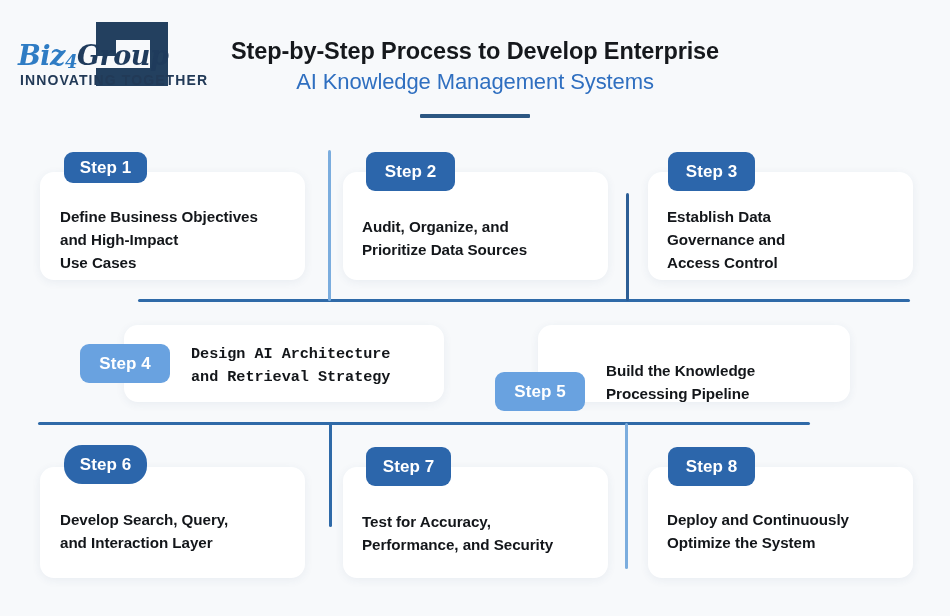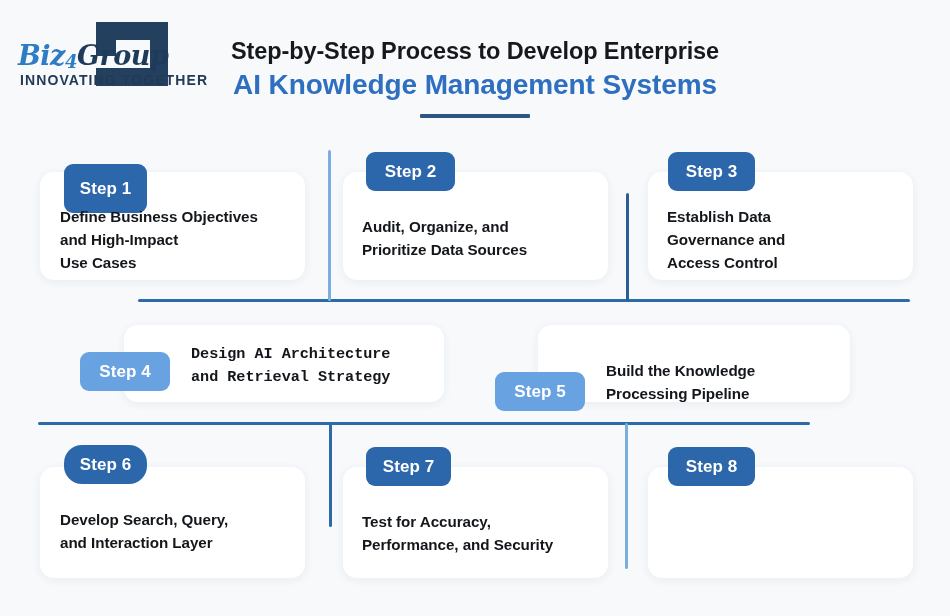--- a/index.html
+++ b/index.html
@@ -84,22 +84,22 @@
   }
   .title-line1 {
     font-size: 23.5px;
     font-weight: 600;
     color: #15181c;
     letter-spacing: -0.1px;
     line-height: 1.32;
     white-space: nowrap;
   }
   .title-line2 {
-    font-size: 28px;
-    font-weight: 700;
+    font-size: 22px;
+    font-weight: 400;
     color: #2f6fc0;
     letter-spacing: -0.1px;
     line-height: 1.32;
     white-space: nowrap;
   }
   .title-rule {
     position: absolute;
     left: 230px;
     top: 78px;
     width: 110px;
@@ -189,31 +189,31 @@
     color: #13161a;
     line-height: 1.52;
     letter-spacing: -0.05px;
     white-space: pre-line;
   }
 
   
   #card-1 { left: 40px;  top: 172px; width: 265px; height: 108px; }
   #card-2 { left: 343px; top: 172px; width: 265px; height: 108px; }
   #card-3 { left: 648px; top: 172px; width: 265px; height: 108px; }
-  #badge-1 { left: 64px;  top: 164px; width: 83px; height: 49px; }
+  #badge-1 { left: 64px;  top: 152px; width: 83px; height: 31px; }
   #badge-2 { left: 366px; top: 152px; width: 89px; height: 39px; }
   #badge-3 { left: 668px; top: 152px; width: 87px; height: 39px; }
   #text-1 { left: 60px;  top: 205px; width: 250px; }
   #text-2 { left: 362px; top: 215px; width: 250px; }
   #text-3 { left: 667px; top: 205px; width: 250px; }
 
   
   #card-4 { left: 124px; top: 325px; width: 320px; height: 77px; }
   #card-5 { left: 538px; top: 325px; width: 312px; height: 77px; }
-  #badge-4 { left: 80px;  top: 344px; width: 90px; height: 39px; margin-top: 8px; }
+  #badge-4 { left: 80px;  top: 344px; width: 90px; height: 39px; }
   #badge-5 { left: 495px; top: 344px; width: 90px; height: 39px; margin-top: 28px; }
   #text-4 { left: 191px; top: 343px; width: 250px; font-family: Liberation Mono, monospace; }
   #text-5 { left: 606px; top: 343px; width: 250px; margin-top: 16px; }
 
   
   #card-6 { left: 40px;  top: 467px; width: 265px; height: 111px; }
   #card-7 { left: 343px; top: 467px; width: 265px; height: 111px; }
   #card-8 { left: 648px; top: 467px; width: 265px; height: 111px; }
   #badge-6 { left: 64px;  top: 445px; width: 83px; height: 39px; border-radius: 18px; }
   #badge-7 { left: 366px; top: 447px; width: 85px; height: 39px; }
@@ -282,14 +282,16 @@
 Governance and
 Access Control</div>
   <div class="card-text" id="text-4">Design AI Architecture
 and Retrieval Strategy</div>
   <div class="card-text" id="text-5">Build the Knowledge
 Processing Pipeline</div>
   <div class="card-text" id="text-6">Develop Search, Query,
 and Interaction Layer</div>
   <div class="card-text" id="text-7">Test for Accuracy,
 Performance, and Security</div>
+  <div class="card-text" id="text-8">Deploy and Continuously
+Optimize the System</div>
 
 </div>
 
 </body></html>

